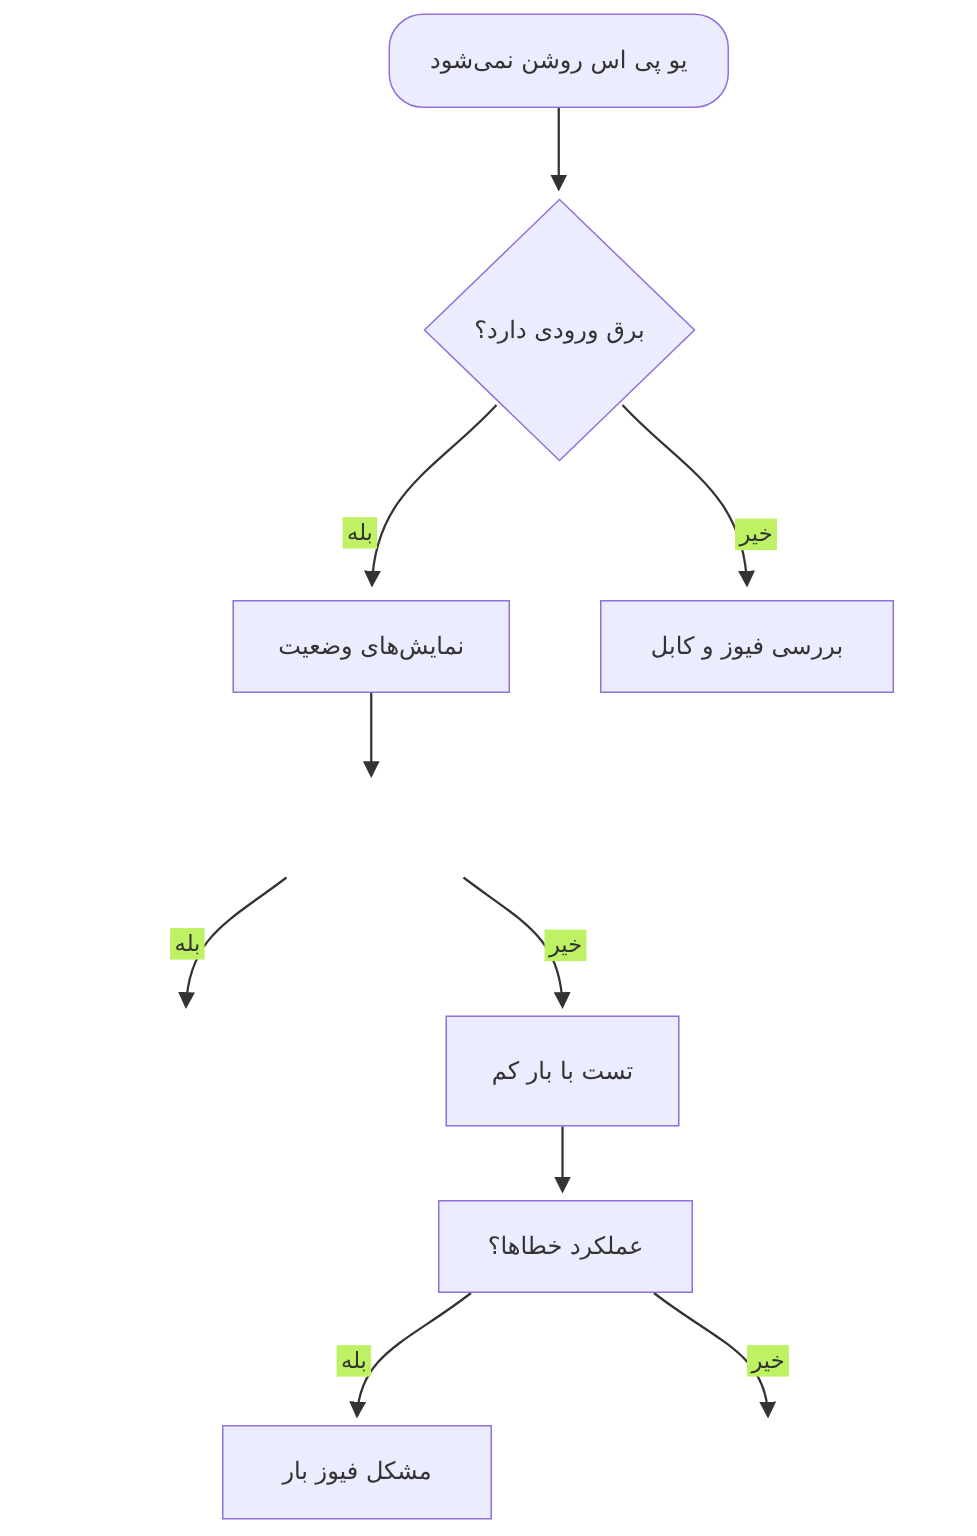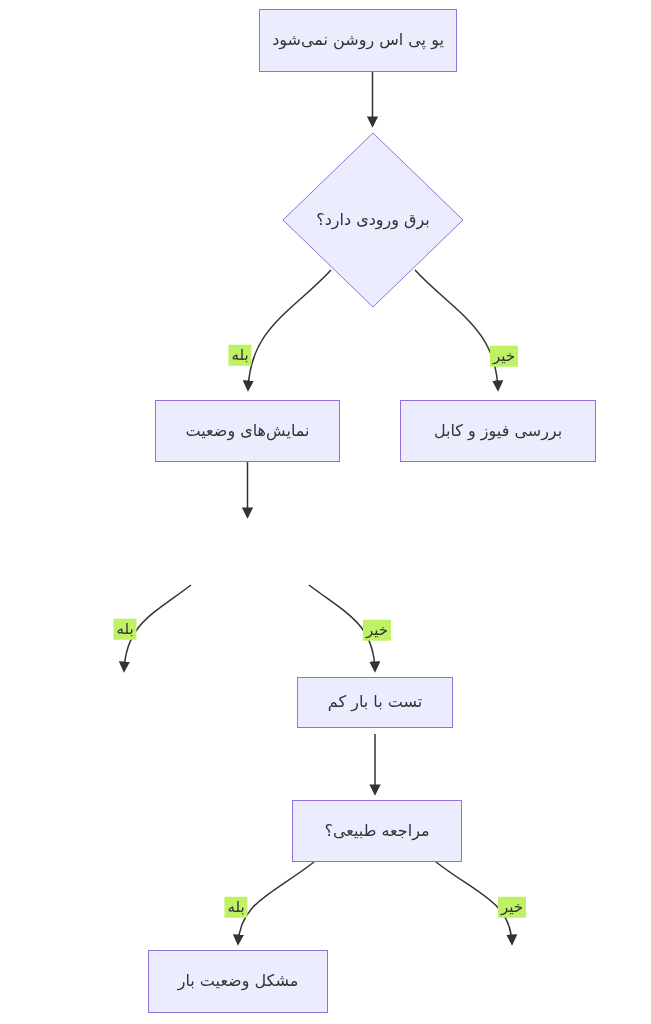--- a/index.html
+++ b/index.html
@@ -15,27 +15,27 @@
     font-size:16px;direction:rtl;text-align:center;line-height:1.3;
     box-sizing:border-box;padding:0 8px;
   }
   .node.diamond-text{background:transparent;border:none;padding:0;}
   .edge-label{
     position:absolute;z-index:2;transform:translate(-50%,-50%);
     background:#bef264;color:#333333;font-size:15px;line-height:1.1;
     padding:2px 3px;direction:rtl;white-space:nowrap;
   }
   
-  #n0{left:259px;top:9px;width:198px;height:63px;}
+  #n0{left:259px;top:9px;width:227px;height:63px;border-radius:23px;}
   #n1{left:283px;top:133px;width:180px;height:174px;}
   #n2{left:155px;top:400px;width:185px;height:62px;}
   #n3{left:400px;top:400px;width:196px;height:62px;}
   #n4{left:135px;top:523px;width:228px;height:62px;}
   #n5{left:8px;top:677px;width:232px;height:57px;}
-  #n6{left:297px;top:677px;width:156px;height:51px;}
+  #n6{left:297px;top:677px;width:156px;height:74px;}
   #n7{left:292px;top:800px;width:170px;height:62px;}
   #n8{left:148px;top:950px;width:180px;height:63px;}
   #n9{left:383px;top:950px;width:264px;height:63px;}
   
   #el1{left:240px;top:355px;}
   #el2{left:504px;top:356px;}
   #el3{left:125px;top:629px;}
   #el4{left:377px;top:630px;}
   #el5{left:236px;top:907px;}
   #el6{left:512px;top:907px;}
@@ -81,25 +81,25 @@
     <span>بررسی فیوز و کابل</span>
   </div>
 
 
 
   <div class="node" id="n6">
     <span>تست با بار کم</span>
   </div>
 
   <div class="node" id="n7">
-    <span>مراجعه طبیعی؟</span>
+    <span>عملکرد خطاها؟</span>
   </div>
 
   <div class="node" id="n8">
-    <span>مشکل وضعیت بار</span>
+    <span>مشکل فیوز بار</span>
   </div>
 
 
   <div class="edge-label" id="el1">بله</div>
   <div class="edge-label" id="el2">خیر</div>
   <div class="edge-label" id="el3">بله</div>
   <div class="edge-label" id="el4">خیر</div>
   <div class="edge-label" id="el5">بله</div>
   <div class="edge-label" id="el6">خیر</div>
 

